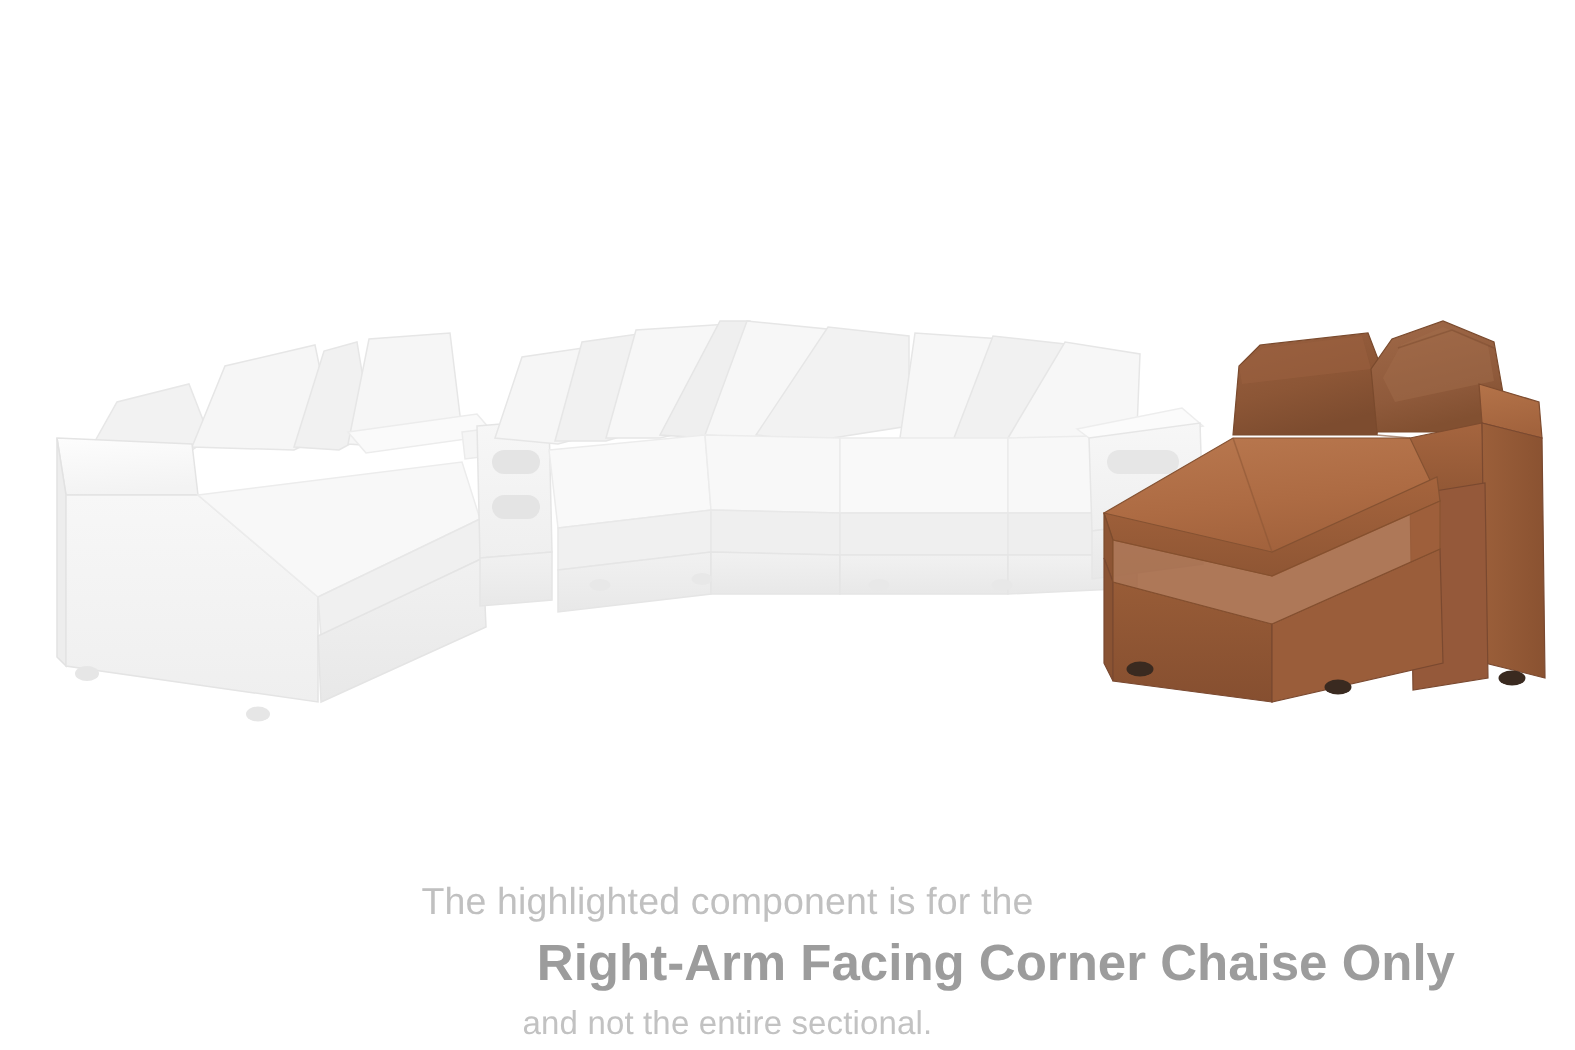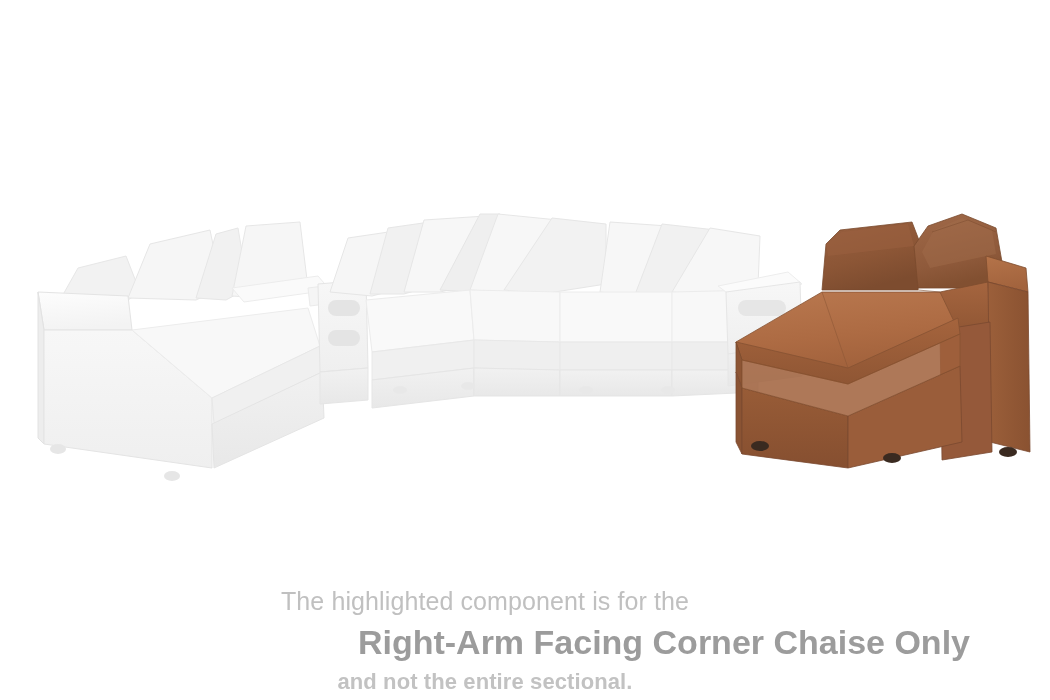--- a/index.html
+++ b/index.html
@@ -53,21 +53,21 @@
     font-weight: 700;
     color: #9c9c9c;
     letter-spacing: 0.0px;
     line-height: 44px;
     margin-top: 2px;
     text-align: right;
   }
 
   #caption-trail {
     font-size: 22px;
-    font-weight: 700;
+    font-weight: 400;
     color: #c2c2c2;
     letter-spacing: 0.1px;
     line-height: 30px;
     margin-top: 3px;
   }
 
   svg.figure-svg {
     display: block;
     width: 1050px;
     height: 520px;

